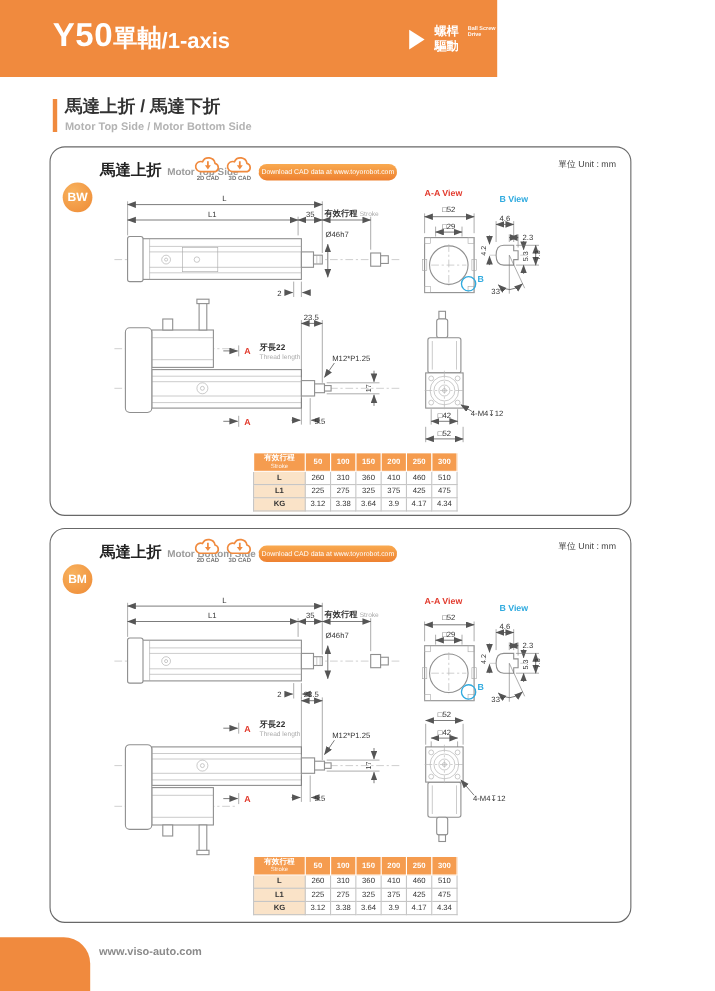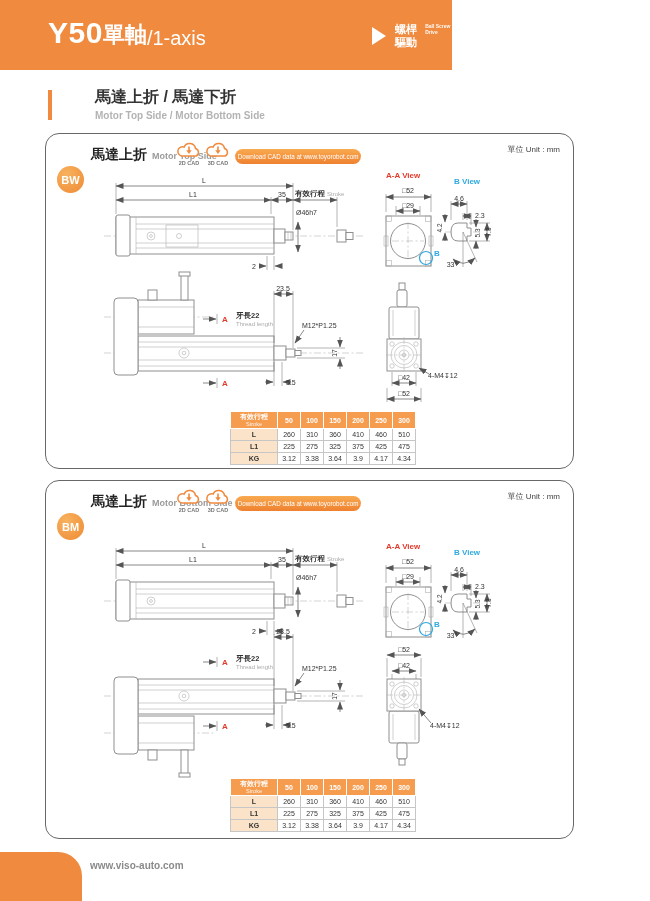--- a/index.html
+++ b/index.html
@@ -4,29 +4,29 @@
 <style>
   html,body{margin:0;padding:0;background:#fff;}
   .page{position:relative;width:650px;height:901px;background:#fff;overflow:hidden;
         font-family:"Liberation Sans",sans-serif;color:#333;}
 
   
   .banner{position:absolute;left:0;top:0;width:452px;height:70px;background:#F08A3E;}
   .banner-title{position:absolute;left:48px;top:16px;color:#fff;display:flex;align-items:flex-end;gap:0;}
   .model{font-size:30px;font-weight:bold;letter-spacing:.5px;}
   .title-zh{font-size:22px;font-weight:bold;}
-  .title-en{font-size:20px;font-weight:400;}
+  .title-en{font-size:20px;font-weight:700;}
   .banner-badge{position:absolute;left:372px;top:23px;display:flex;gap:9px;align-items:center;color:#fff;}
   .tri{width:0;height:0;border-left:14px solid #fff;border-top:9px solid transparent;border-bottom:9px solid transparent;}
   .badge-col{display:flex;flex-direction:row;}
   .badge-title{font-size:11px;font-weight:bold;line-height:1.2;}
   .badge-sub{font-size:5px;font-weight:bold;opacity:.95;}
 
   
-  .section{position:absolute;left:48px;top:87px;padding-left:36px;}
+  .section{position:absolute;left:48px;top:87px;}
   .section-bar{position:absolute;left:0;top:3px;width:4px;height:30px;background:#F08A3E;}
   .section-title{margin:0 0 0 11px;font-size:16px;font-weight:bold;color:#333;}
   .section-sub{margin:2px 0 0 11px;font-size:10px;font-weight:bold;color:#B3B3B3;}
 
   
   .panel{position:absolute;left:45px;width:527px;background:#fff;border:1.5px solid #686868;border-radius:14px;}
   #panel-top{top:133px;height:334px;}
   #panel-bottom{top:480px;height:357px;}
   .panel-badge{position:absolute;left:11px;top:7px;width:27px;height:27px;border-radius:50%;
       background:radial-gradient(circle at 35% 30%,#F8B25E,#EE8A35);color:#fff;font-weight:bold;font-size:11px;

